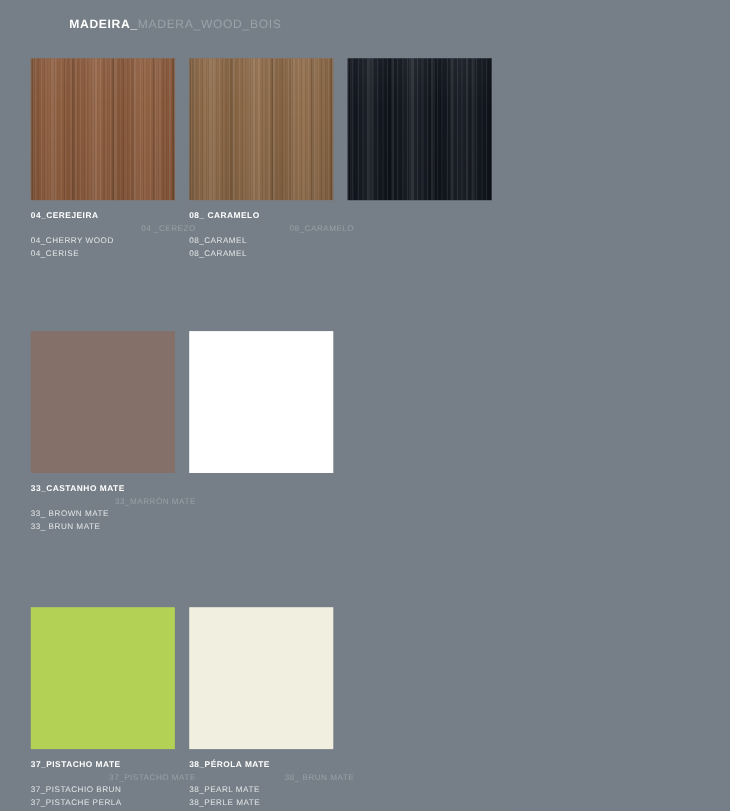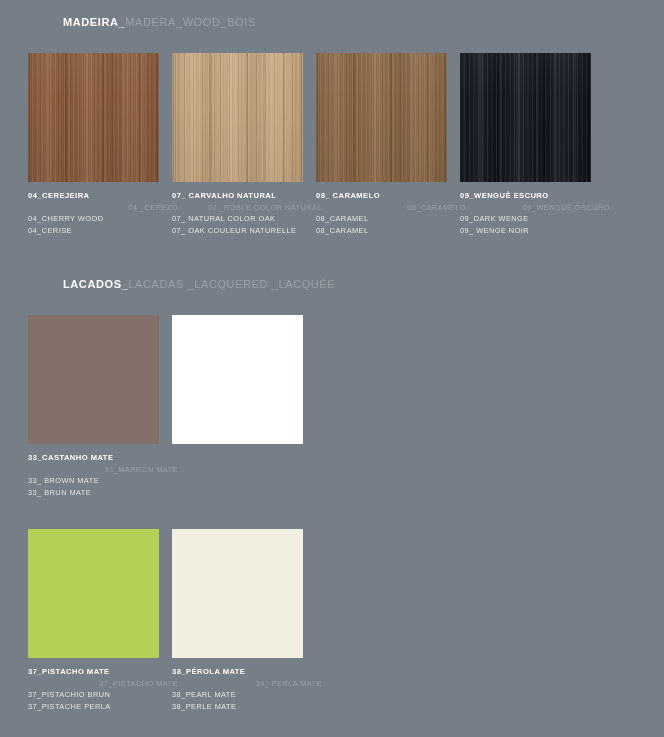--- a/index.html
+++ b/index.html
@@ -45,22 +45,22 @@
   #header-lacados { top: 279px; }
 
   
   .swatch-row {
     position: absolute;
     left: 28px;
     display: flex;
     gap: 7px;
   }
   #row-wood   { top: 53px; }
-  #row-lacq-1 { top: 315px; }
-  #row-lacq-2 { top: 529px; }
+  #row-lacq-1 { top: 301px; }
+  #row-lacq-2 { top: 552px; }
 
   .swatch-cell {
     width: 137px;
     position: relative;
   }
 
   .swatch-chip {
     width: 131px;
     height: 129px;
     display: block;
@@ -164,55 +164,37 @@
     <div class="swatch-cell">
       <div class="swatch-chip wood" style="background-color: rgb(141, 91, 59);"></div>
       <div class="swatch-labels">
         <span class="lbl l-pt">04_CEREJEIRA</span>
         <span class="lbl l-es">04 _CEREZO</span>
         <span class="lbl l-en">04_CHERRY WOOD</span>
         <span class="lbl l-fr">04_CERISE</span>
       </div>
     </div>
 
-    <div class="swatch-cell">
-      <div class="swatch-chip wood" style="background-color: rgb(201, 168, 127);"></div>
-      <div class="swatch-labels">
-        <span class="lbl l-pt">07_ CARVALHO NATURAL</span>
-        <span class="lbl l-es">07 _ROBLE COLOR NATURAL</span>
-        <span class="lbl l-en">07_ NATURAL COLOR OAK</span>
-        <span class="lbl l-fr">07_ OAK COULEUR NATURELLE</span>
-      </div>
-    </div>
 
     <div class="swatch-cell">
       <div class="swatch-chip wood" style="background-color: rgb(141, 104, 69);"></div>
       <div class="swatch-labels">
         <span class="lbl l-pt">08_ CARAMELO</span>
         <span class="lbl l-es">08_CARAMELO</span>
         <span class="lbl l-en">08_CARAMEL</span>
         <span class="lbl l-fr">08_CARAMEL</span>
       </div>
     </div>
 
     <div class="swatch-cell">
       <div class="swatch-chip wood" style="background-color: rgb(15, 19, 28);"></div>
-      <div class="swatch-labels">
-        <span class="lbl l-pt">09_WENGUÊ ESCURO</span>
-        <span class="lbl l-es">09_WENGUÊ OSCURO</span>
-        <span class="lbl l-en">09_DARK WENGE</span>
-        <span class="lbl l-fr">09_ WENGE NOIR</span>
-      </div>
-    </div>
-
-  </div>
-
-  <div class="section-header" id="header-lacados">
-    <span class="hdr-primary">LACADOS_</span><span class="hdr-secondary">LACADAS _LACQUERED _LACQUÉE</span>
-  </div>
+    </div>
+
+  </div>
+
 
   <div class="swatch-row" id="row-lacq-1">
 
     <div class="swatch-cell">
       <div class="swatch-chip" style="background-color: rgb(132, 112, 104);"></div>
       <div class="swatch-labels">
         <span class="lbl l-pt">33_CASTANHO MATE</span>
         <span class="lbl l-es">33_MARRÓN MATE</span>
         <span class="lbl l-en">33_ BROWN MATE</span>
         <span class="lbl l-fr">33_ BRUN MATE</span>
@@ -235,21 +217,21 @@
         <span class="lbl l-es">37_PISTACHO MATE</span>
         <span class="lbl l-en">37_PISTACHIO BRUN</span>
         <span class="lbl l-fr">37_PISTACHE PERLA</span>
       </div>
     </div>
 
     <div class="swatch-cell">
       <div class="swatch-chip" style="background-color: rgb(241, 239, 224);"></div>
       <div class="swatch-labels">
         <span class="lbl l-pt">38_PÉROLA MATE</span>
-        <span class="lbl l-es">38_ PERLA MATE</span>
+        <span class="lbl l-es">38_ BRUN MATE</span>
         <span class="lbl l-en">38_PEARL MATE</span>
         <span class="lbl l-fr">38_PERLE MATE</span>
       </div>
     </div>
 
   </div>
 
 </div>
 
 </body></html>

